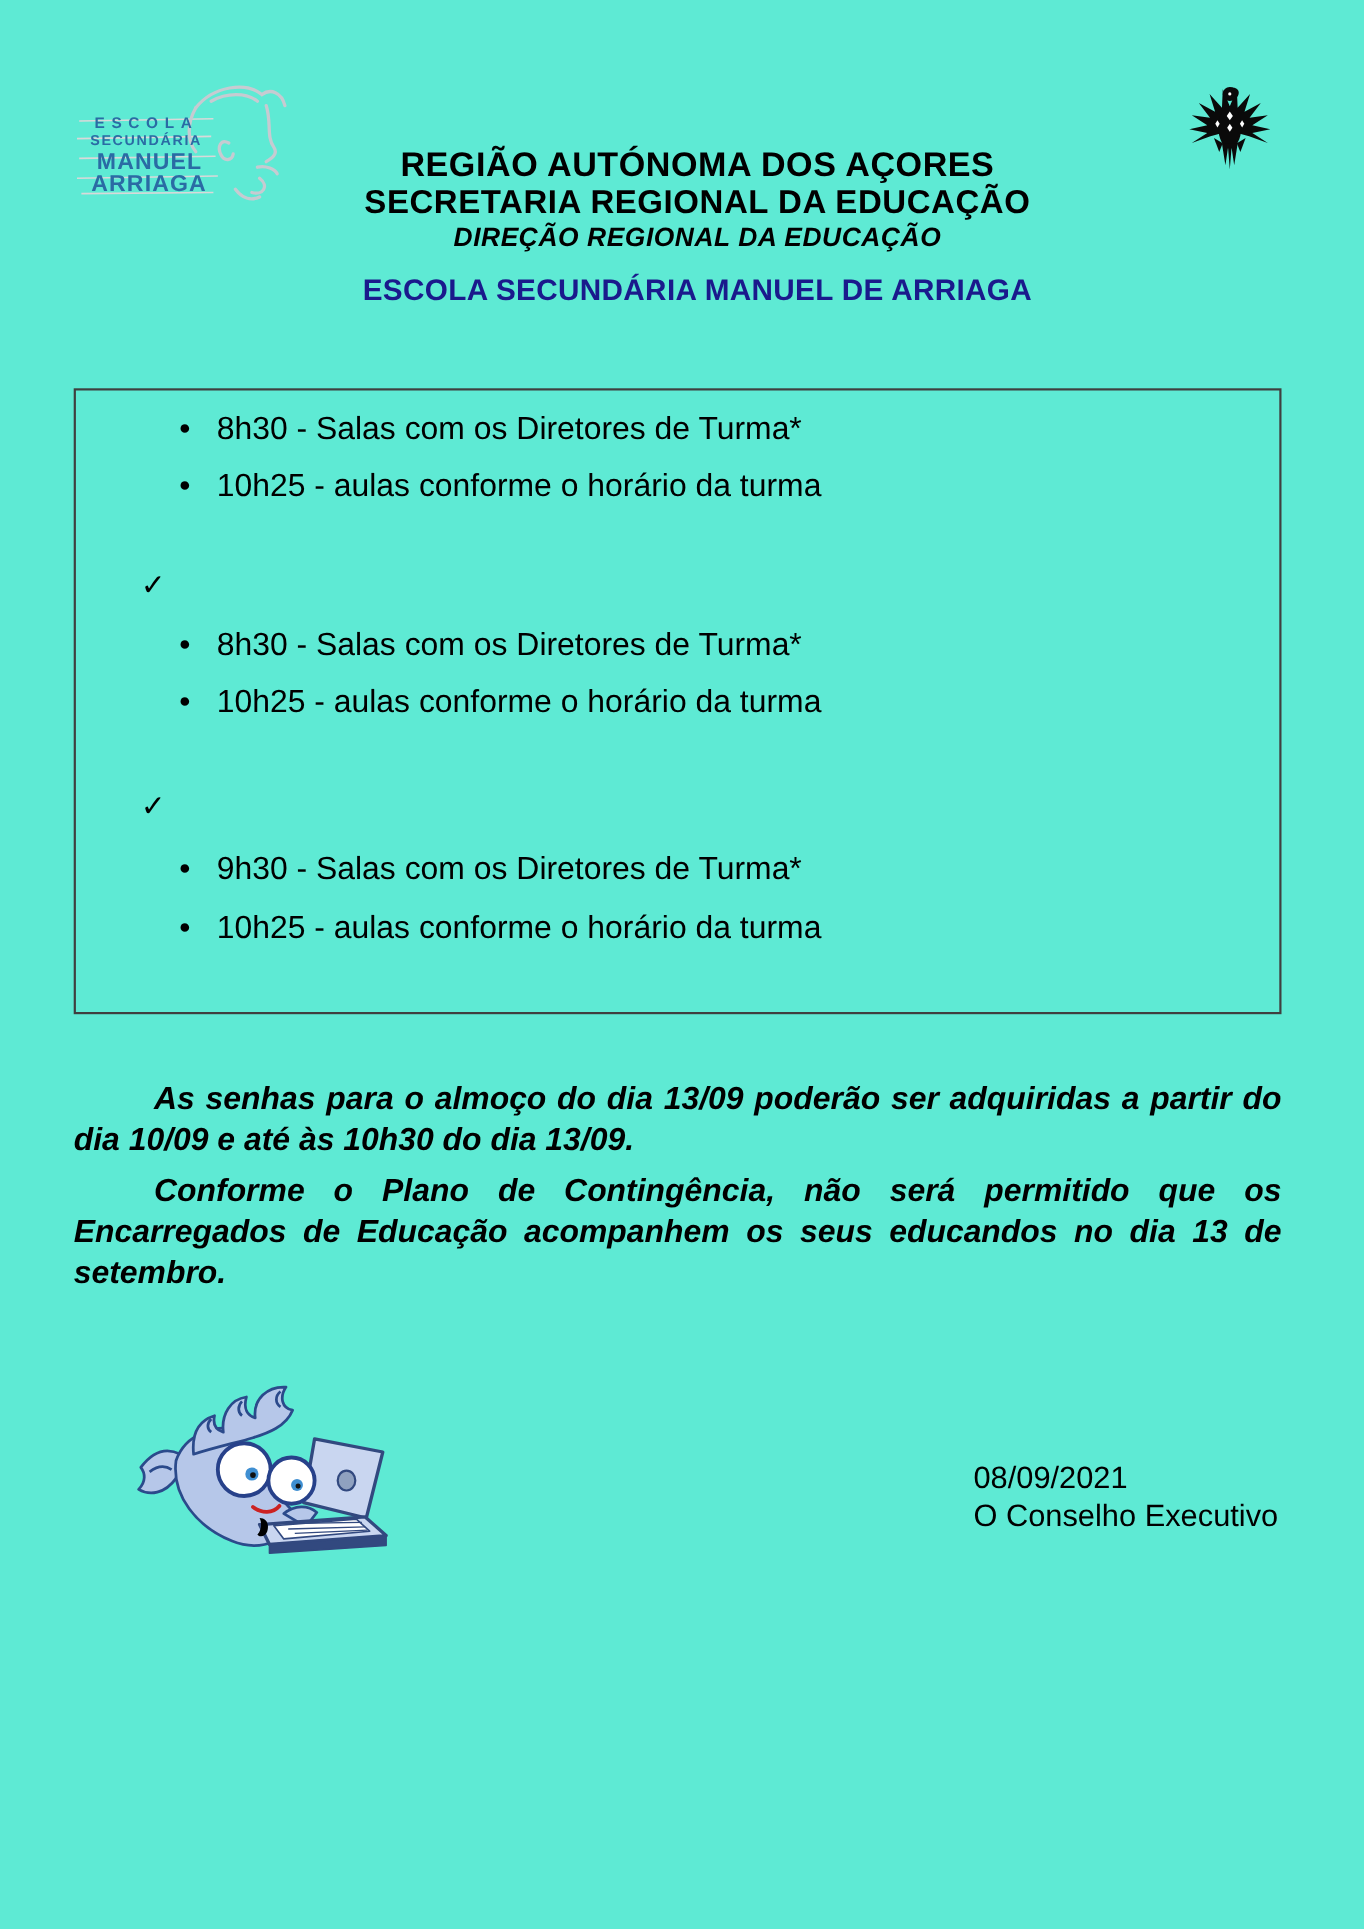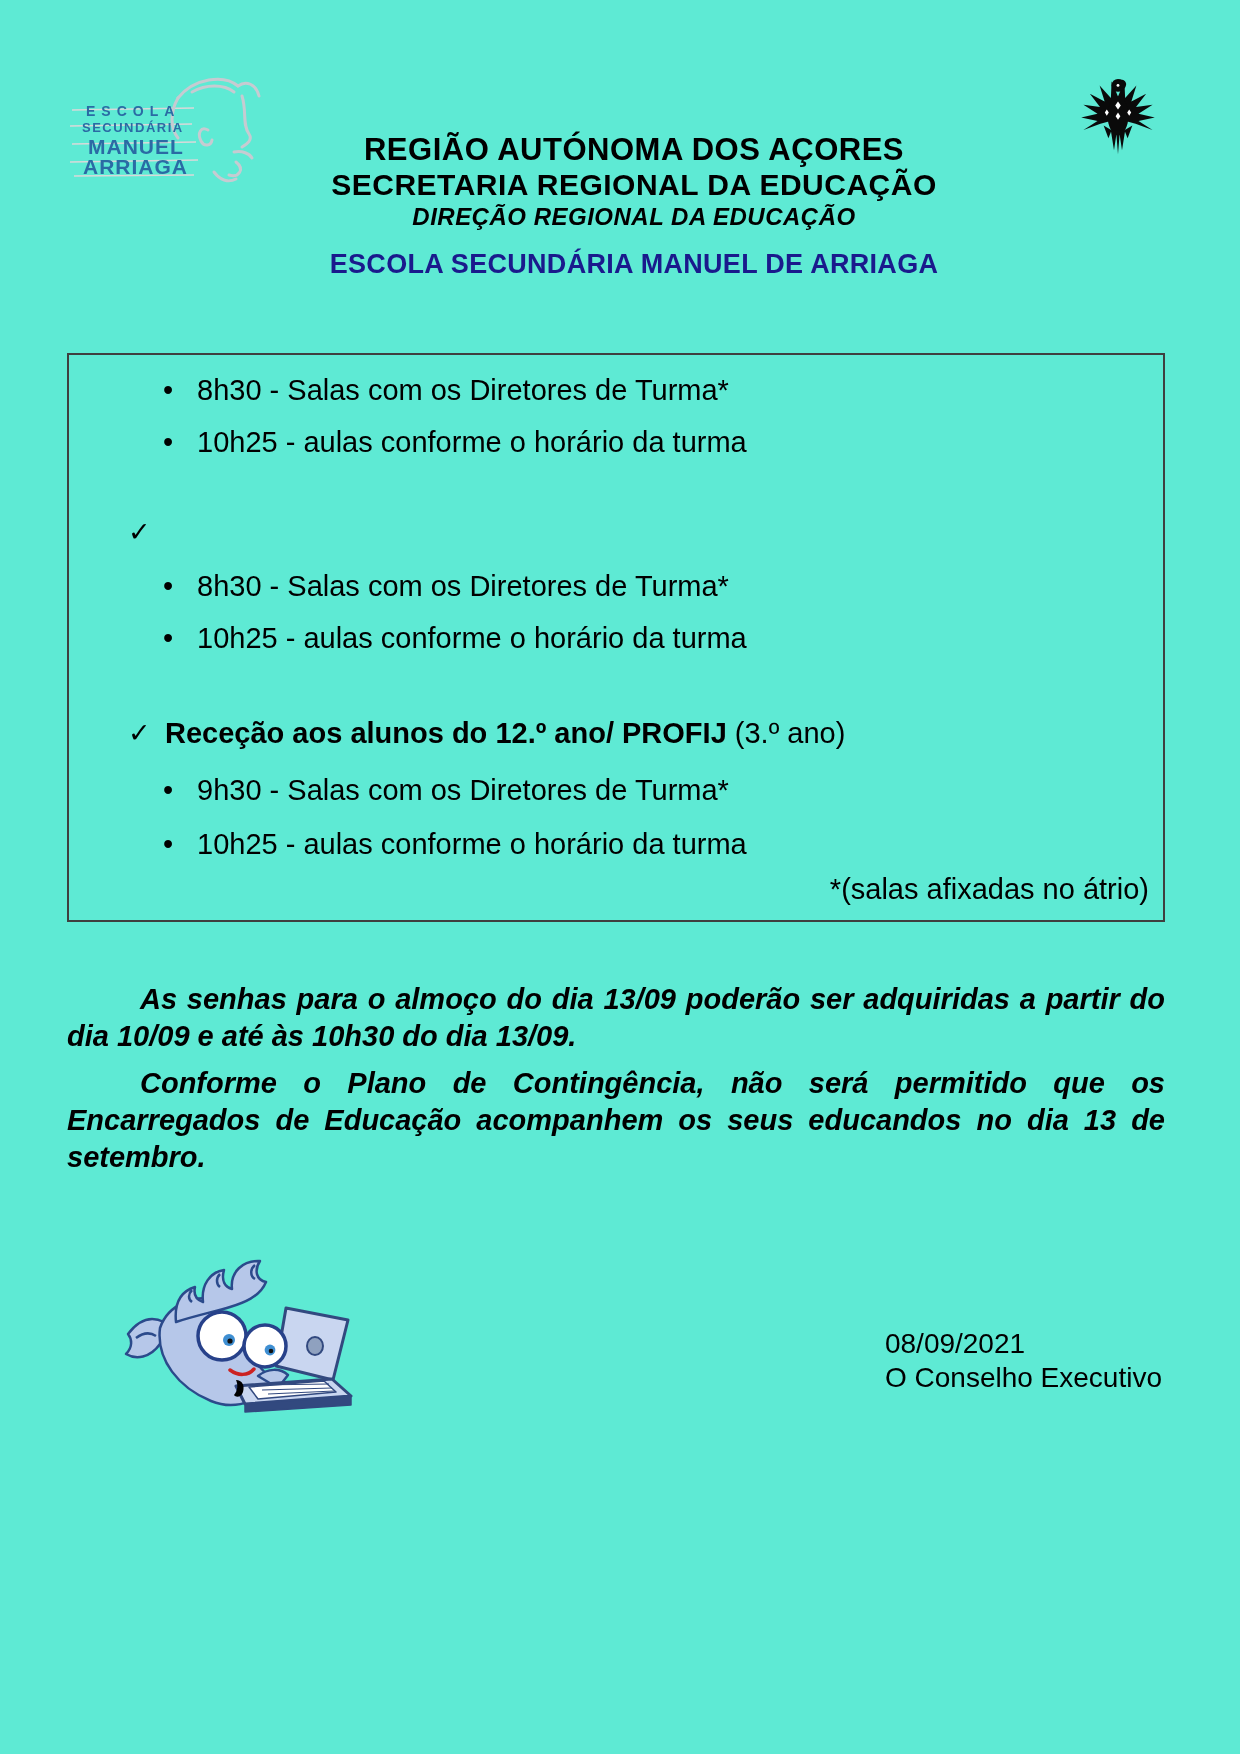--- a/index.html
+++ b/index.html
@@ -142,34 +142,32 @@
       <span class="txt">8h30 - Salas com os Diretores de Turma*</span>
     </div>
 
     <div class="row row-bullet mt22">
       <span class="marker">•</span>
       <span class="txt">10h25 - aulas conforme o horário da turma</span>
     </div>
 
     <div class="row row-check mt64">
       <span class="marker">✓</span>
-      <span class="txt"><b>Receção aos alunos do 12.º ano/ PROFIJ</b><span class="rest"> (3.º ano)</span></span>
     </div>
 
     <div class="row row-bullet mt26">
       <span class="marker">•</span>
       <span class="txt">9h30 - Salas com os Diretores de Turma*</span>
     </div>
 
     <div class="row row-bullet mt24">
       <span class="marker">•</span>
       <span class="txt">10h25 - aulas conforme o horário da turma</span>
     </div>
 
-    <div class="box-note">*(salas afixadas no átrio)</div>
   </div>
 
   <div class="paragraphs">
     <p>As senhas para o almoço do dia 13/09 poderão ser adquiridas a partir do dia 10/09 e até às 10h30 do dia 13/09.</p>
     <p>Conforme o Plano de Contingência, não será permitido que os Encarregados de Educação acompanhem os seus educandos no dia 13 de setembro.</p>
   </div>
 
   <div class="mascot">
     <svg width="238" height="172" viewBox="0 0 238 172">
       <g stroke="#2b4a8b" stroke-width="2.5" stroke-linejoin="round">

